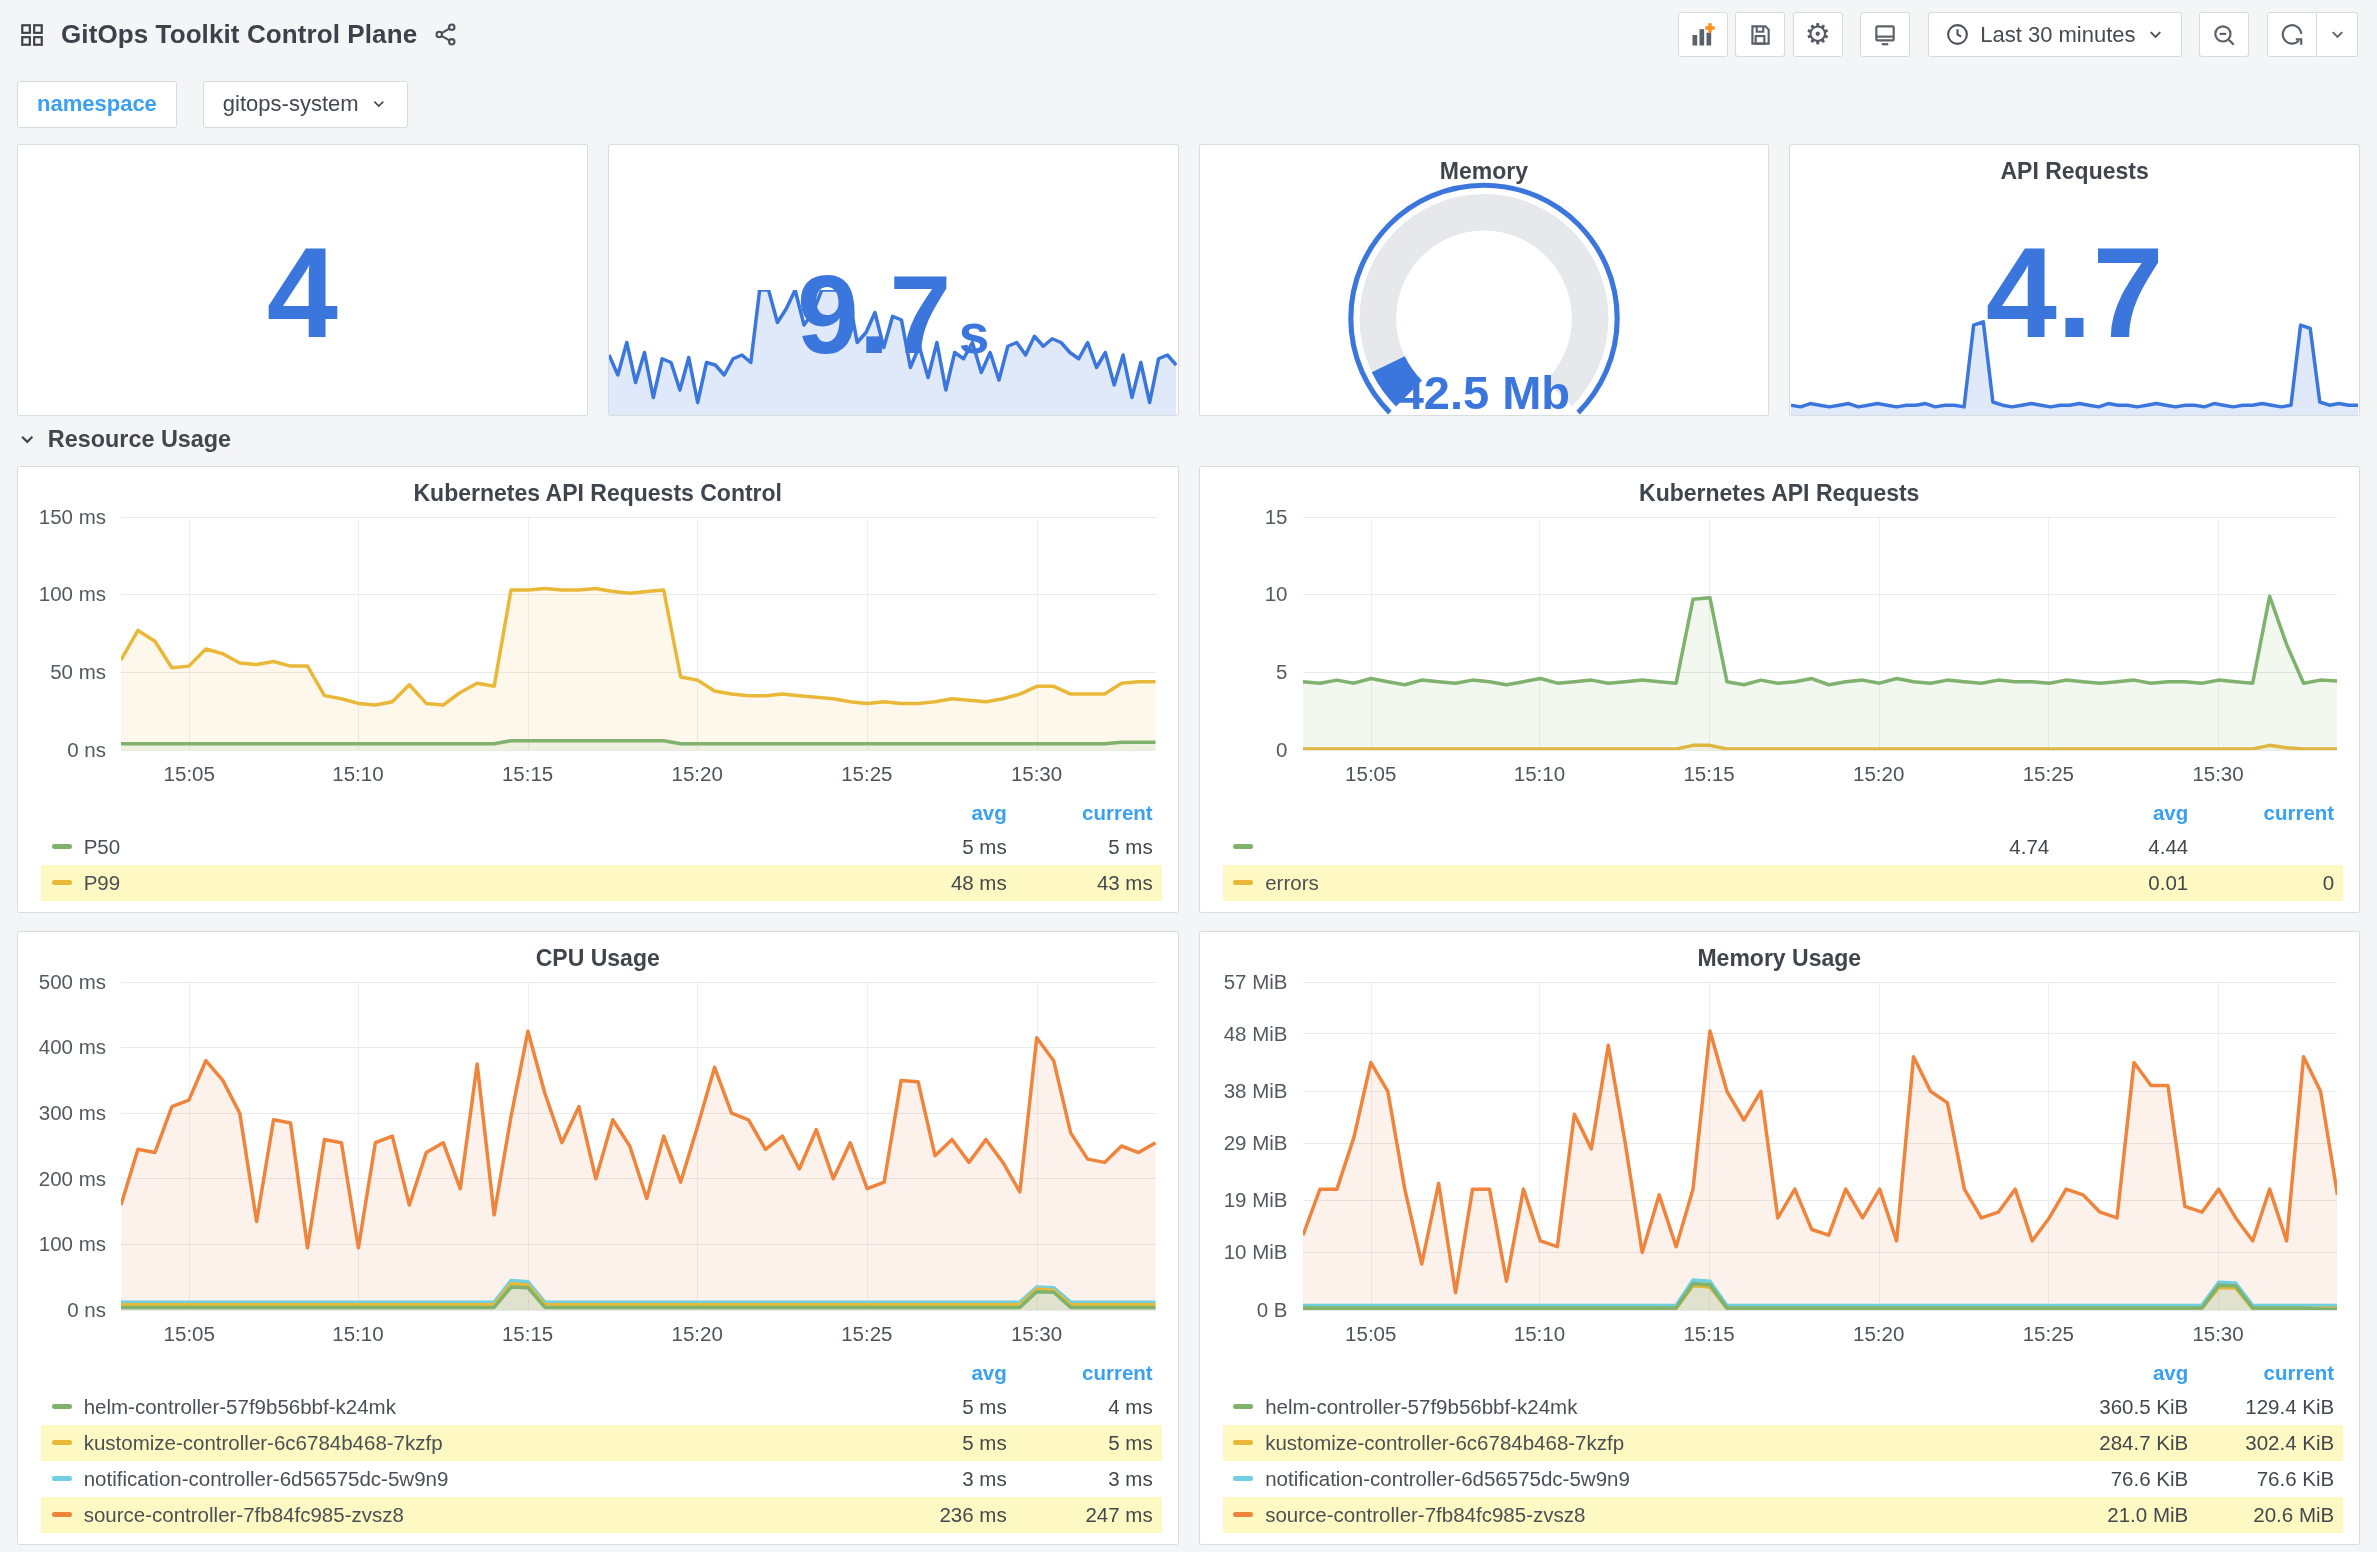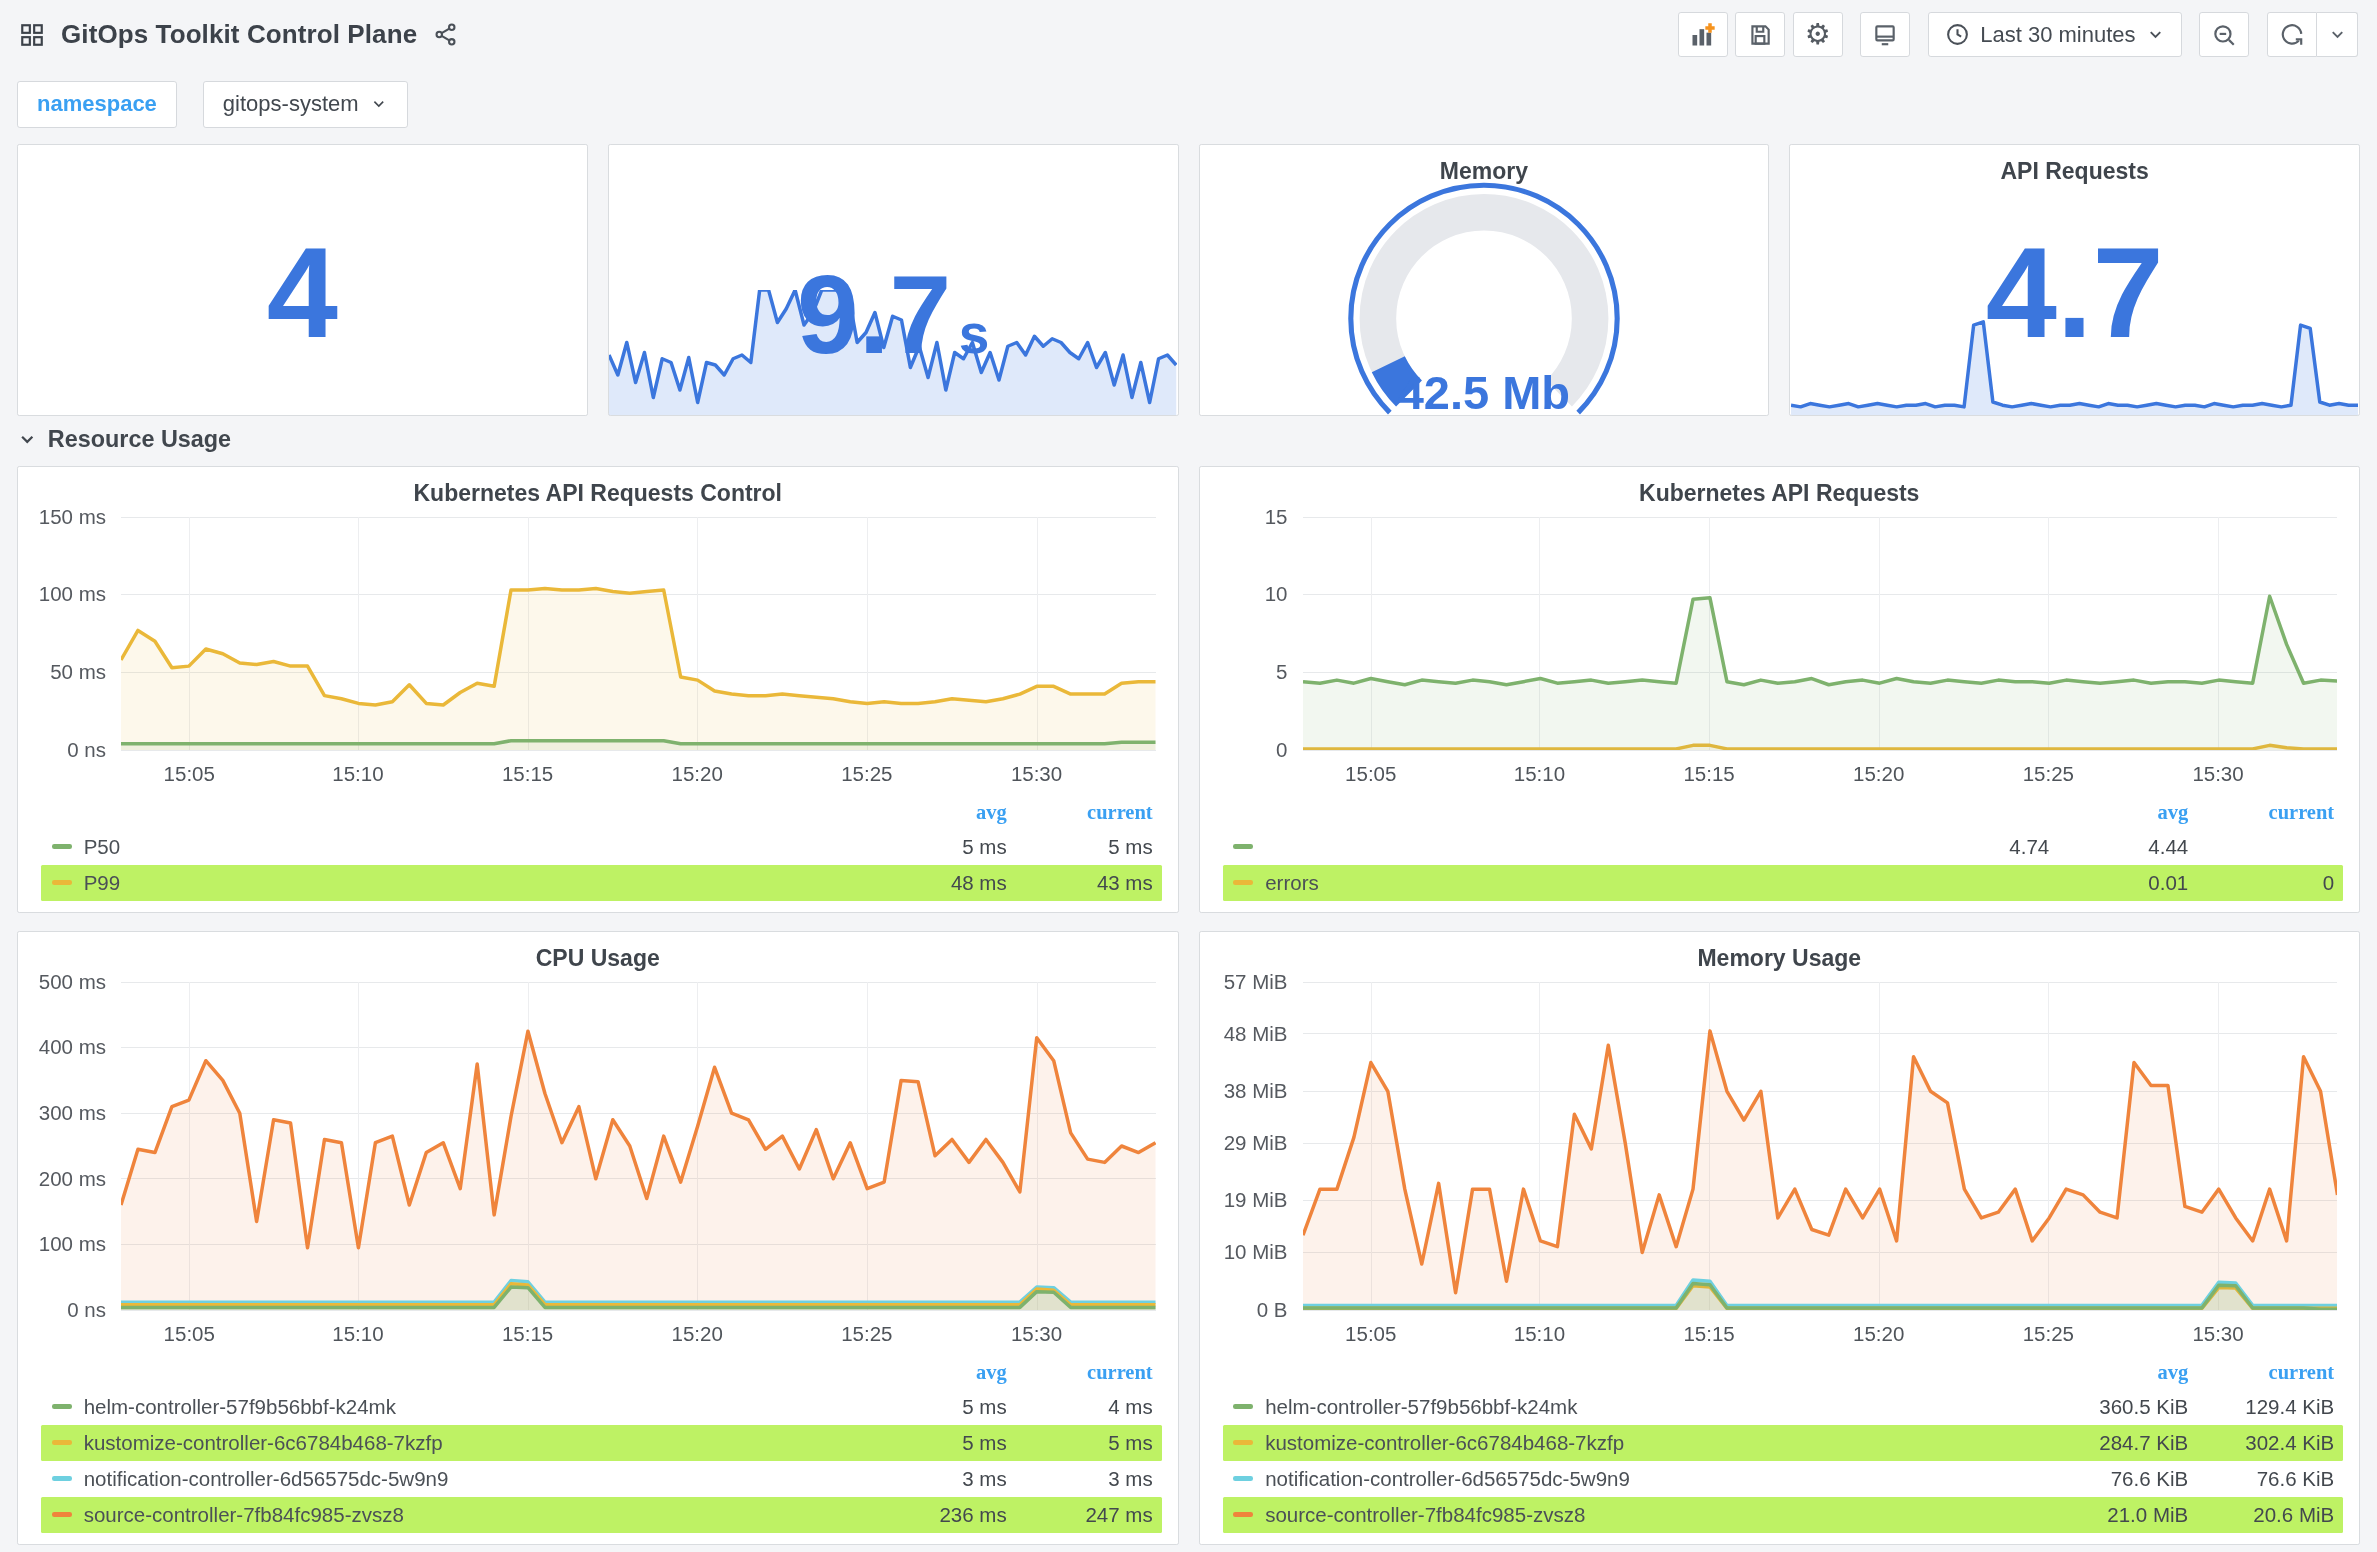--- a/index.html
+++ b/index.html
@@ -55,22 +55,22 @@
   .grid-v { position:absolute; top:0; bottom:0; width:0.7px; background:#edeef0; }
   .y-label { position:absolute; left:-94px; width:79px; text-align:right; transform:translateY(50%);
              font-size:20.5px; color:#55595f; line-height:1; }
   svg.series { position:absolute; inset:0; width:100%; height:100%; z-index:2; }
   .xlabels { position:relative; height:42px; }
   .x-label { position:absolute; top:11.7px; transform:translateX(-50%); font-size:20.5px; color:#4f545a; }
   
   .legend { margin:4.4px 16px 11.7px 23.4px; }
   .lrow { display:grid; grid-template-columns:32px 1fr 139px 146px; align-items:center;
           height:36px; padding:0 8.8px 0 10.3px; font-size:20.5px; color:#43484e; border-radius:1.5px; }
-  .lrow.alt { background:#bef264; }
-  .lhead { height:32px;font-family:Liberation Serif, serif; }
+  .lrow.alt { background:#fef9c3; }
+  .lhead { height:32px; }
   .lhead .lval { color:#3aa0f2; font-weight:700; cursor:pointer; }
   .dash { width:20px; height:4.4px; border-radius:2.2px; display:inline-block; }
   .lname { color:#4b5056; cursor:pointer; }
   .lval { text-align:right; }
 </style>
 </head>
 <body>
 
 <div class="header">
   <div class="h-left">

